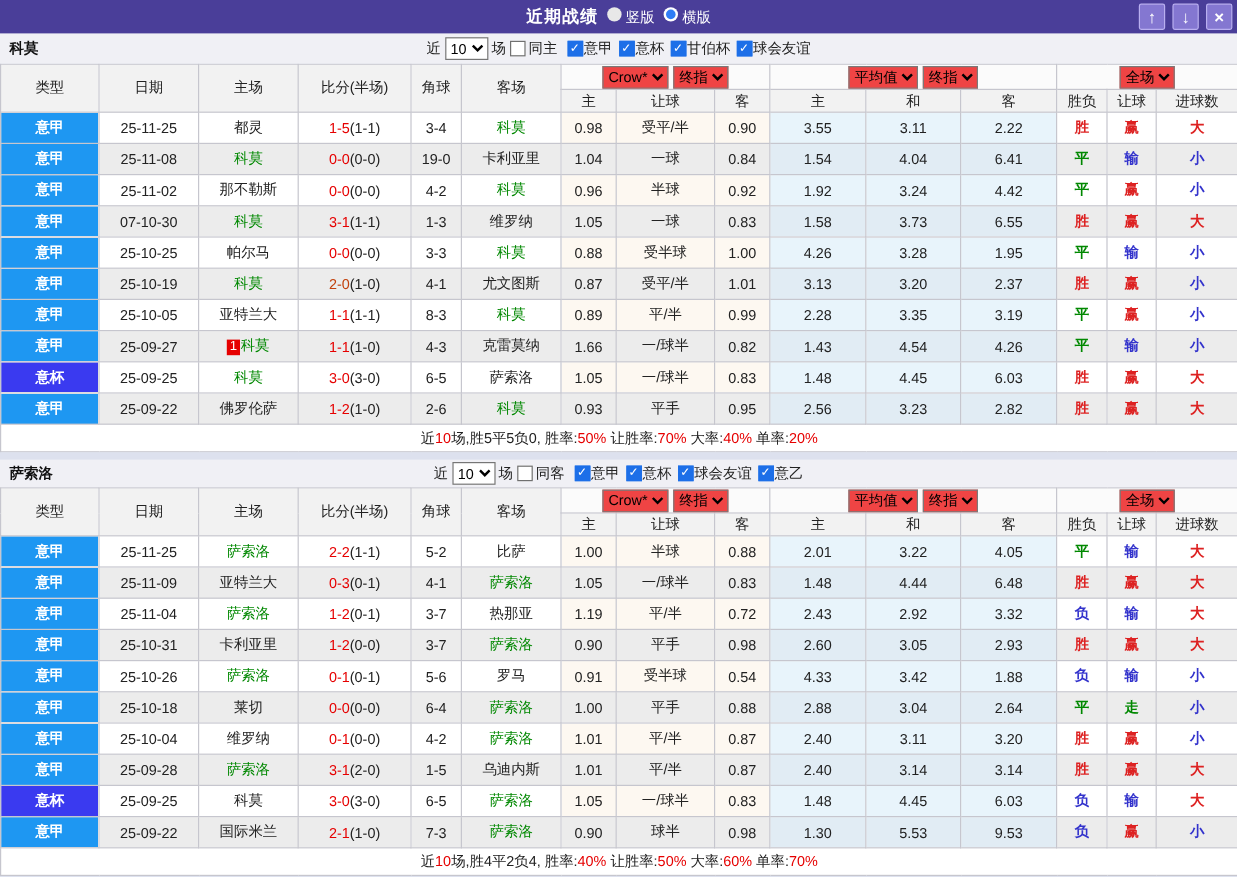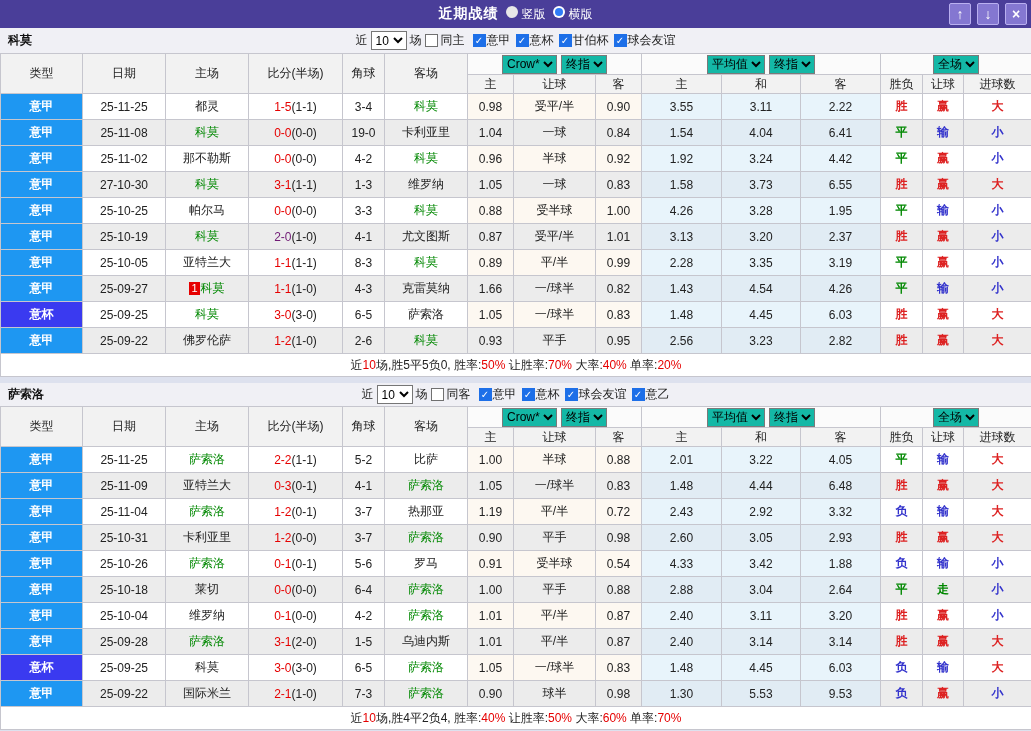--- a/index.html
+++ b/index.html
@@ -25,21 +25,21 @@
   .cb.checked{background:#1d6fe8;border-color:#1d6fe8;color:#fff;font-weight:bold}
   .league-checks{display:inline-flex;align-items:center}
   .league-checks .cb{margin-left:5px;margin-right:1px}
   
   table.grid-table{width:1031px;border-collapse:collapse;table-layout:fixed;background:#fff}
   .grid-table th,.grid-table td{border:1px solid #c6c6ce;text-align:center;overflow:hidden;white-space:nowrap;font-weight:normal}
   thead th{background:#f2f2f2;color:#222}
   thead tr.hdr-top th{height:21px}
   thead tr.hdr-sub th{height:19px}
   th.dd-cell{background:#fbfbfb}
-  .dd-cell select{height:19px;font-size:12px;border:1px solid #7a7a7a;background:#14b8a6;margin:0 2px}
+  .dd-cell select{height:19px;font-size:12px;border:1px solid #7a7a7a;background:#ef4444;margin:0 2px}
   tbody td{height:26px}
   tbody tr:nth-child(odd) td{background:#fff}
   tbody tr:nth-child(odd) td.crown{background:#fdf8f1}
   tbody tr:nth-child(odd) td.avg{background:#e8f4fb}
   tbody tr:nth-child(even) td{background:#ececec}
   tbody tr:nth-child(even) td.avg{background:#e1ecf4}
   td.type{color:#fff;font-weight:bold}
   .score-main{color:#e60000}
   .score-half{color:#222}
   .team-green{color:#008800}
@@ -188,21 +188,21 @@
             <td class="crown">0.92</td>
             <td class="avg">1.92</td>
             <td class="avg">3.24</td>
             <td class="avg">4.42</td>
             <td class="res"><span style="color: rgb(0, 136, 0);">平</span></td>
             <td class="res"><span style="color: rgb(221, 34, 34);">赢</span></td>
             <td class="res"><span style="color: rgb(51, 51, 204);">小</span></td>
           </tr>
           <tr>
             <td class="type" style="background: rgb(30, 151, 242);">意甲</td>
-            <td>27-10-30</td>
+            <td>07-10-30</td>
             <td><span class="team-green" style="color: rgb(0, 136, 0);">科莫</span></td>
             <td><span class="score-main" style="color: rgb(230, 0, 0);">3-1</span><span class="score-half">(1-1)</span></td>
             <td>1-3</td>
             <td><span>维罗纳</span></td>
             <td class="crown">1.05</td>
             <td class="crown">一球</td>
             <td class="crown">0.83</td>
             <td class="avg">1.58</td>
             <td class="avg">3.73</td>
             <td class="avg">6.55</td>
@@ -224,21 +224,21 @@
             <td class="avg">3.28</td>
             <td class="avg">1.95</td>
             <td class="res"><span style="color: rgb(0, 136, 0);">平</span></td>
             <td class="res"><span style="color: rgb(51, 51, 204);">输</span></td>
             <td class="res"><span style="color: rgb(51, 51, 204);">小</span></td>
           </tr>
           <tr>
             <td class="type" style="background: rgb(30, 151, 242);">意甲</td>
             <td>25-10-19</td>
             <td><span class="team-green" style="color: rgb(0, 136, 0);">科莫</span></td>
-            <td><span class="score-main" style="color: #701a75;">2-0</span><span class="score-half">(1-0)</span></td>
+            <td><span class="score-main" style="color: #c2410c;">2-0</span><span class="score-half">(1-0)</span></td>
             <td>4-1</td>
             <td><span>尤文图斯</span></td>
             <td class="crown">0.87</td>
             <td class="crown">受平/半</td>
             <td class="crown">1.01</td>
             <td class="avg">3.13</td>
             <td class="avg">3.20</td>
             <td class="avg">2.37</td>
             <td class="res"><span style="color: rgb(221, 34, 34);">胜</span></td>
             <td class="res"><span style="color: rgb(221, 34, 34);">赢</span></td>

